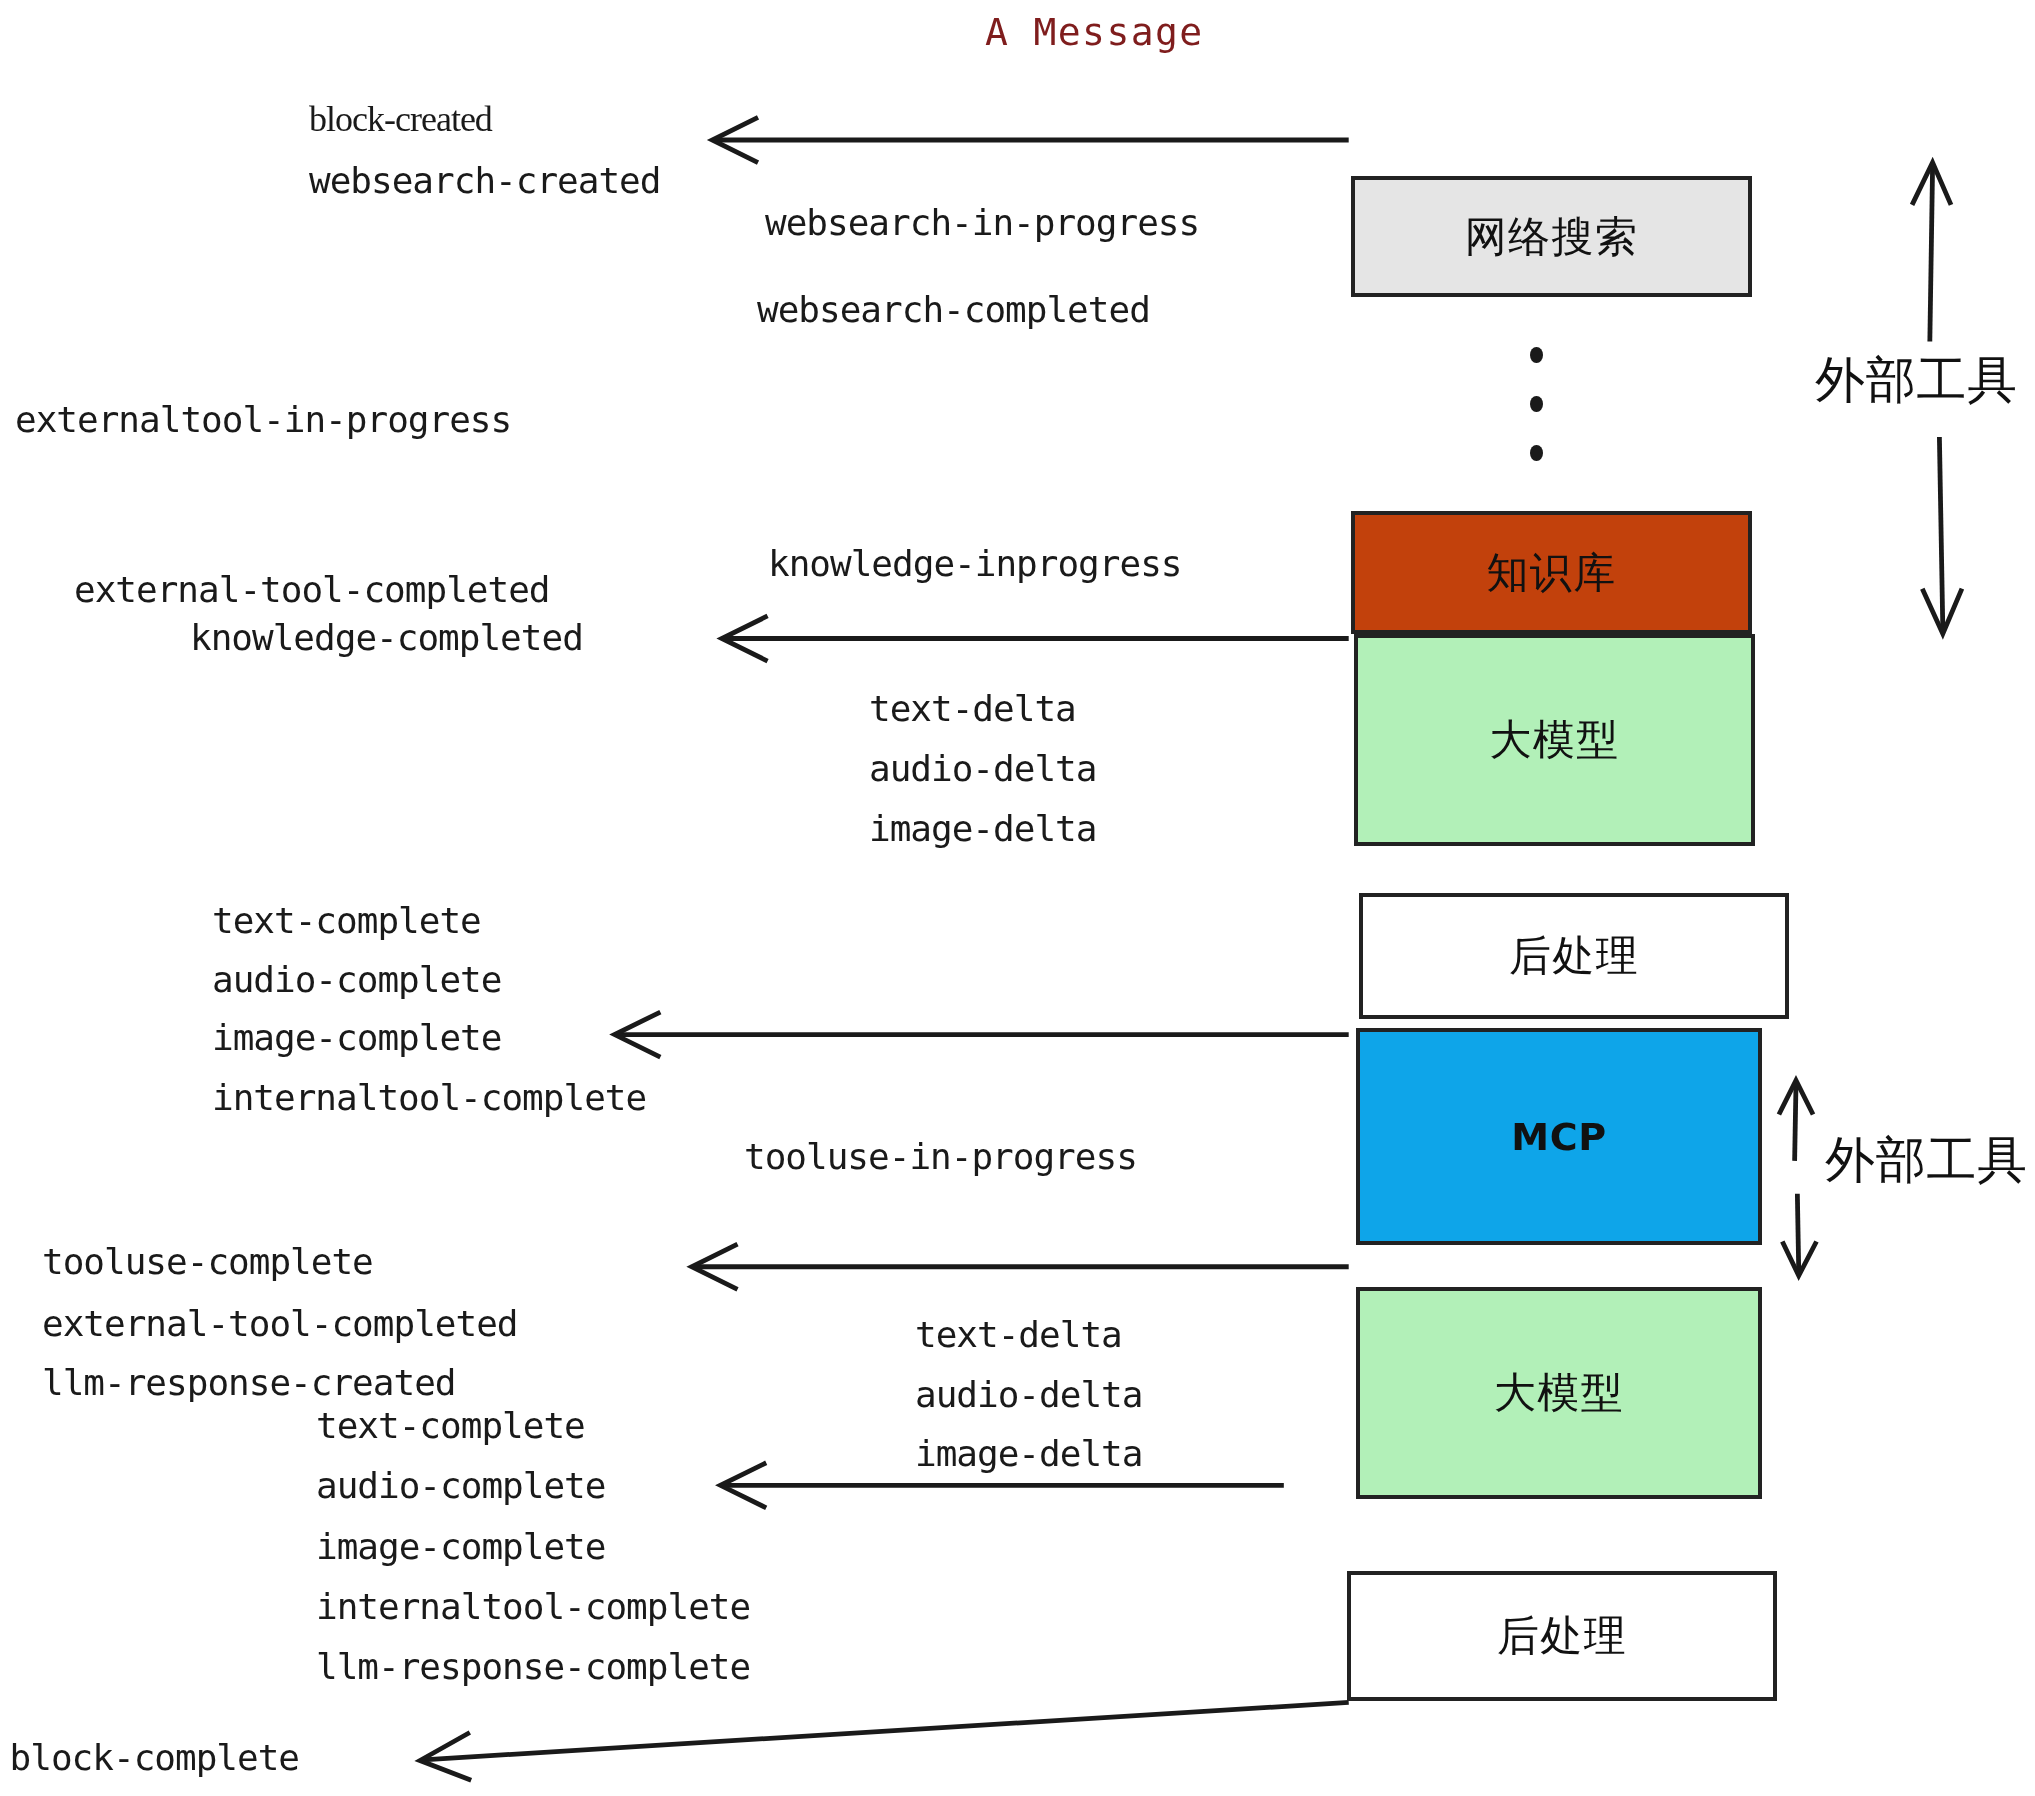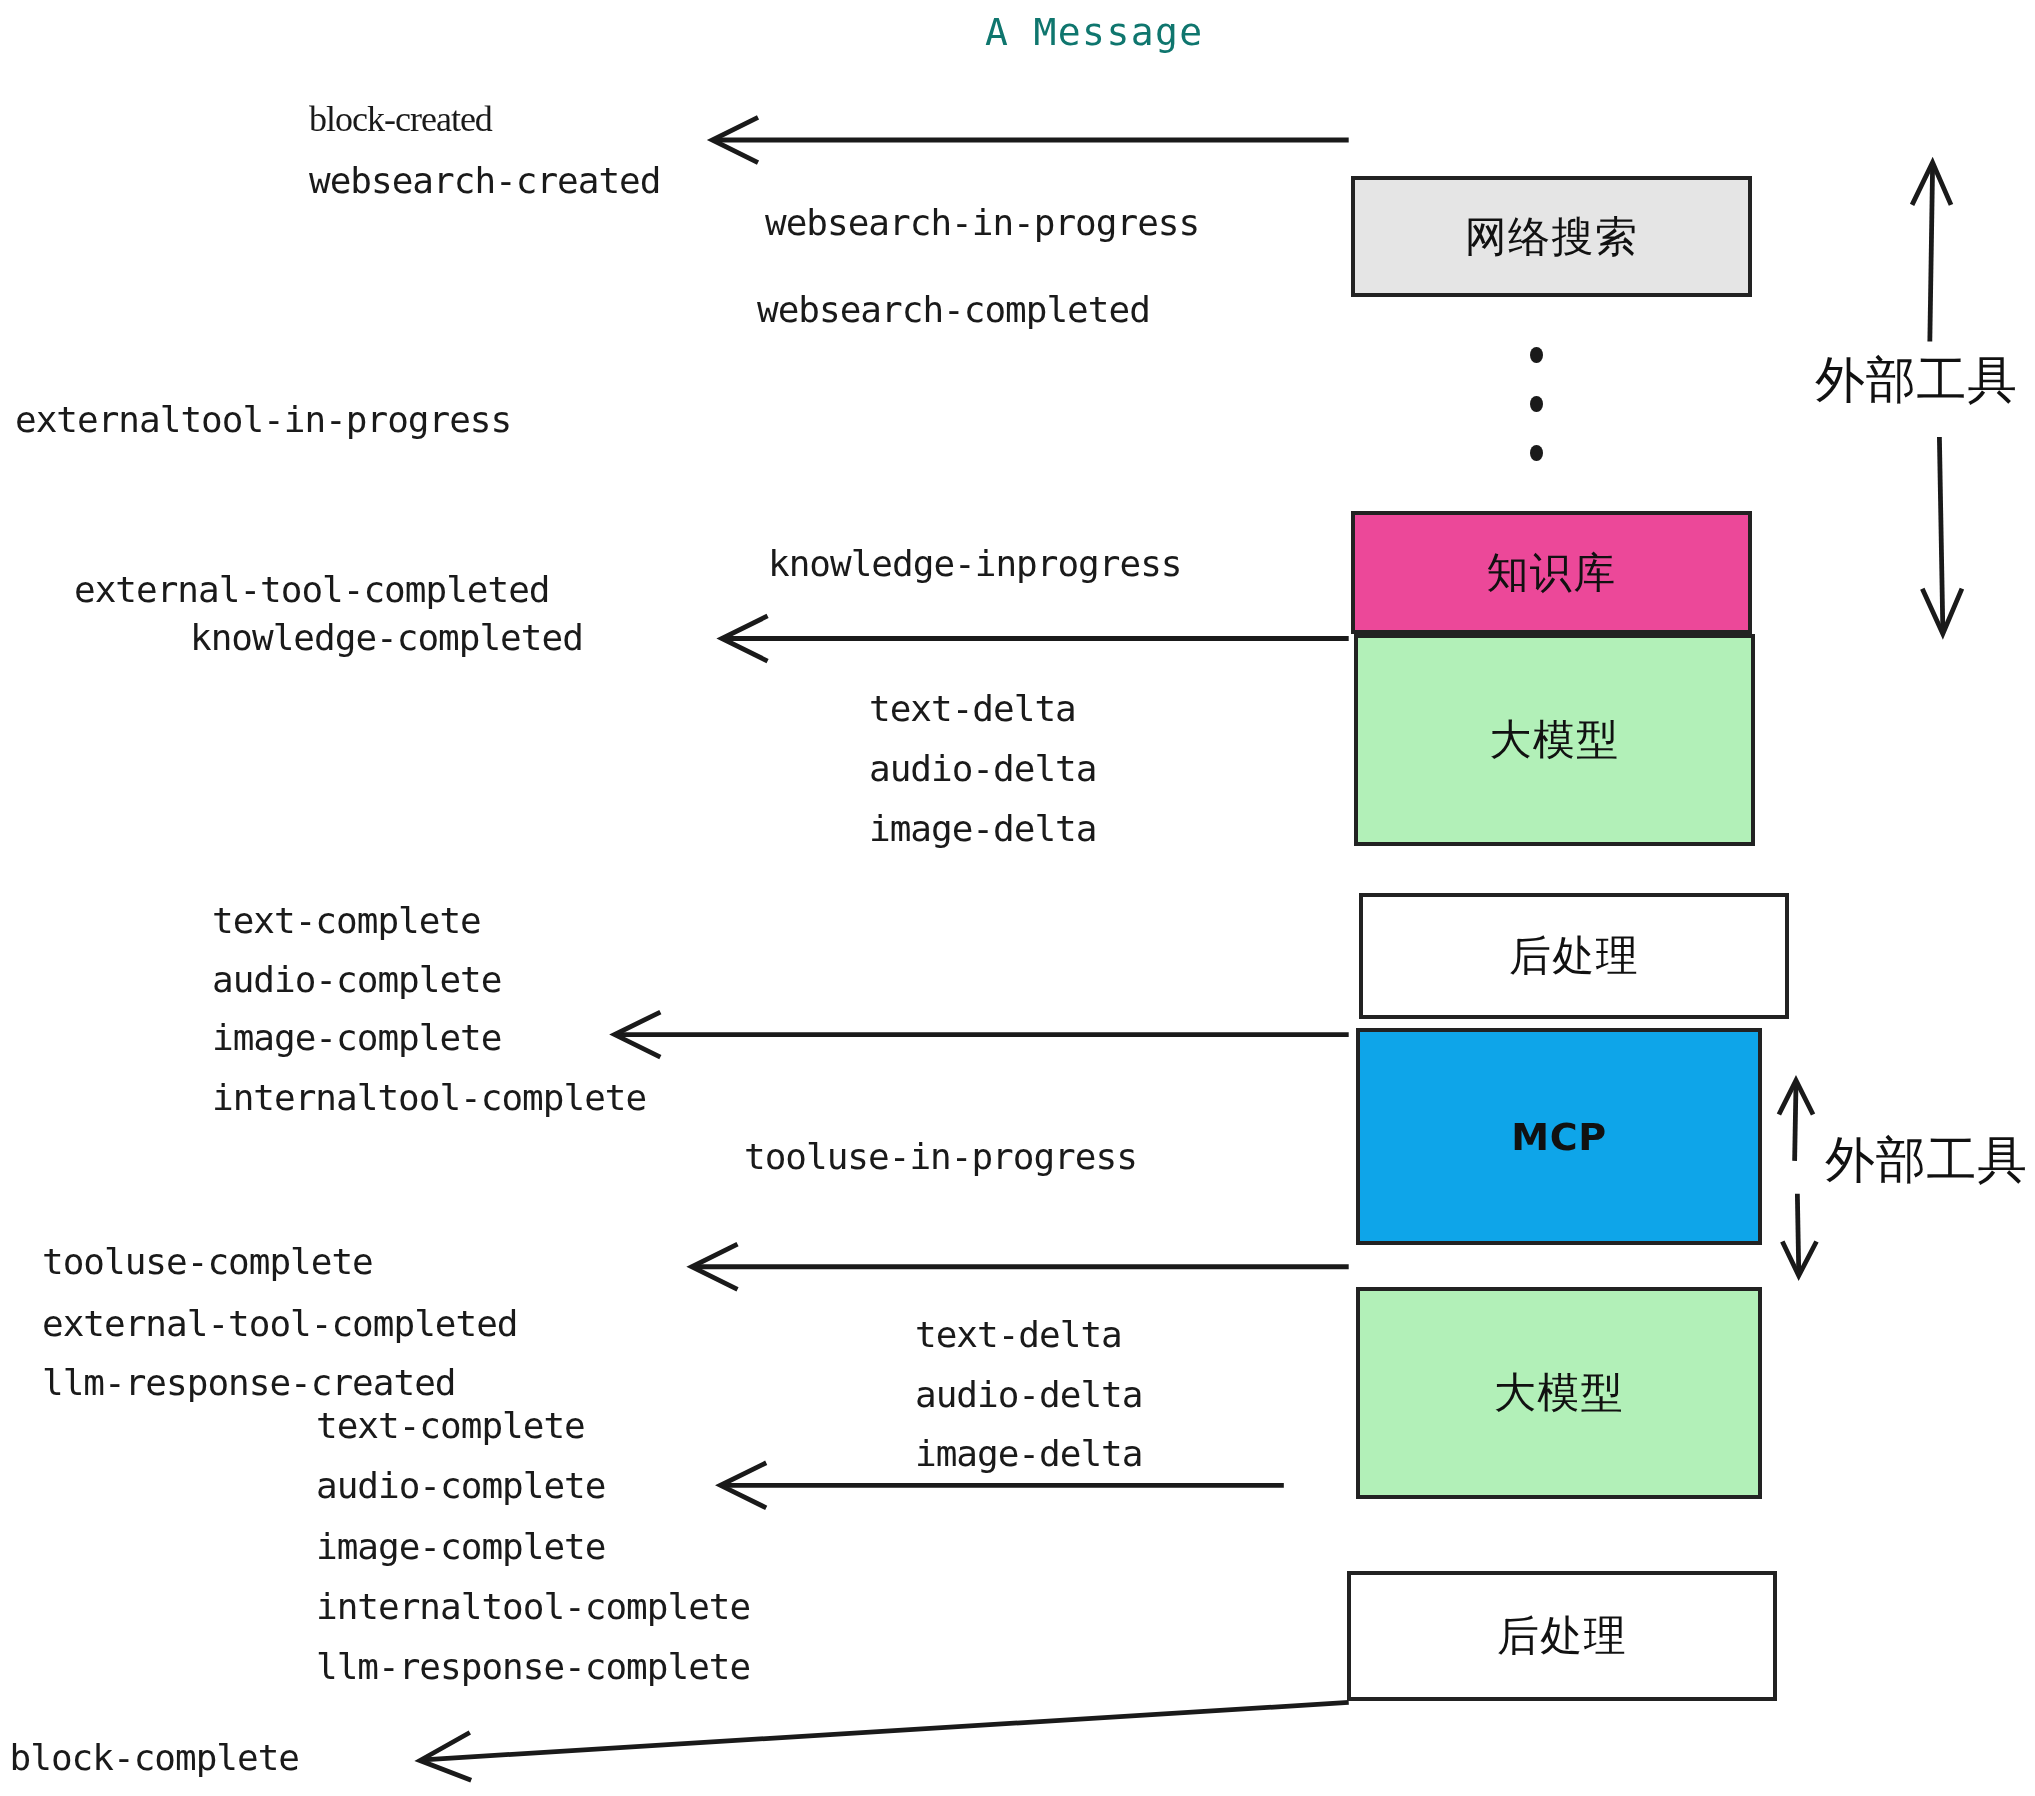--- a/index.html
+++ b/index.html
@@ -32,21 +32,21 @@
     line-height: 1.0;
     letter-spacing: -1px;
     color: #1a1a1a;
     font-weight: 500;
   }
   .title {
     position: absolute;
     font-family: "DejaVu Sans Mono", "Liberation Mono", monospace;
     font-size: 38px;
     letter-spacing: 1.4px;
-    color: #0f766e;
+    color: #7f1d1d;
     white-space: pre;
   }
   .box {
     position: absolute;
     box-sizing: border-box;
     border: 4.8px solid #222222;
     display: flex;
     align-items: center;
     justify-content: center;
     font-family: "Liberation Sans", "DejaVu Sans", sans-serif;
@@ -133,21 +133,21 @@
   </svg>
 
   <div class="box" style="left:1351px; top:176px; width:401px; height:121px; background:#e5e5e5;">
     <span>网络搜索</span>
   </div>
 
   <div class="dot" style="left:1530px; top:347px;"></div>
   <div class="dot" style="left:1530px; top:396px;"></div>
   <div class="dot" style="left:1530px; top:445px;"></div>
 
-  <div class="box" style="left:1351px; top:511px; width:401px; height:123px; background:#ec4899;">
+  <div class="box" style="left:1351px; top:511px; width:401px; height:123px; background:#c2410c;">
     <span>知识库</span>
   </div>
 
   <div class="box" style="left:1354px; top:634px; width:401px; height:212px; background:#B2F0B8;">
     <span>大模型</span>
   </div>
 
   <div class="box" style="left:1359px; top:893px; width:430px; height:126px; background:#FFFFFF;">
     <span>后处理</span>
   </div>

